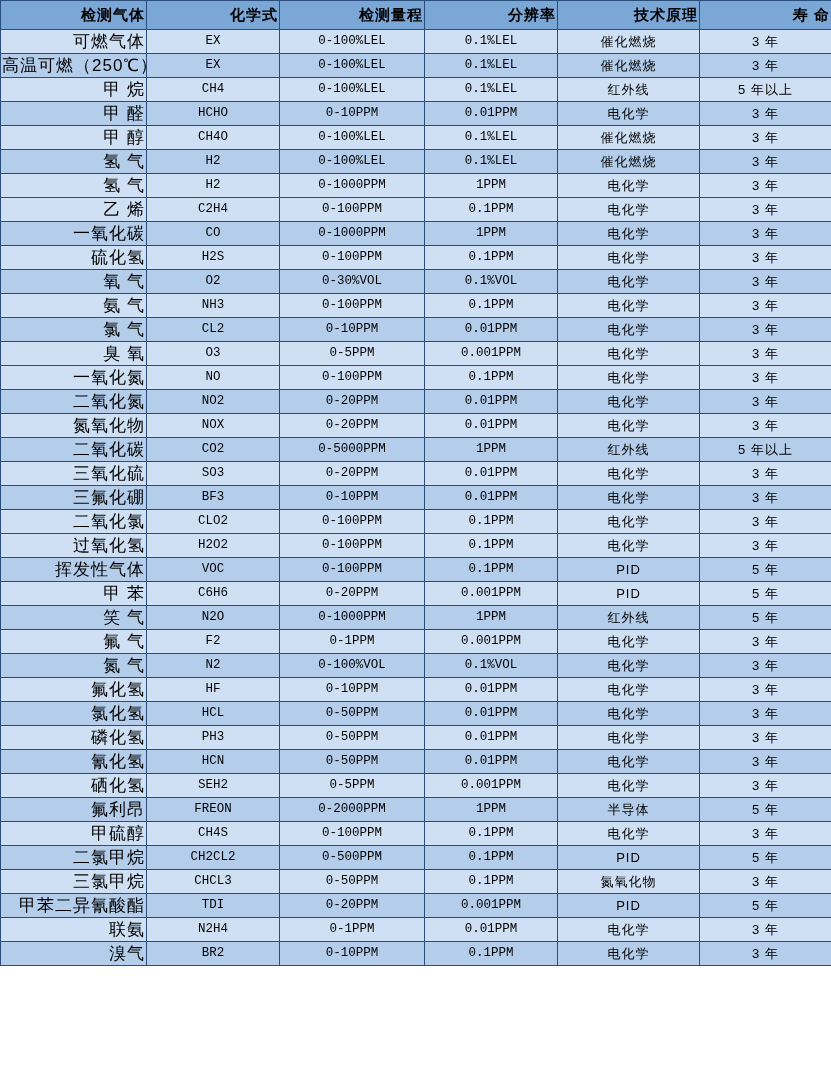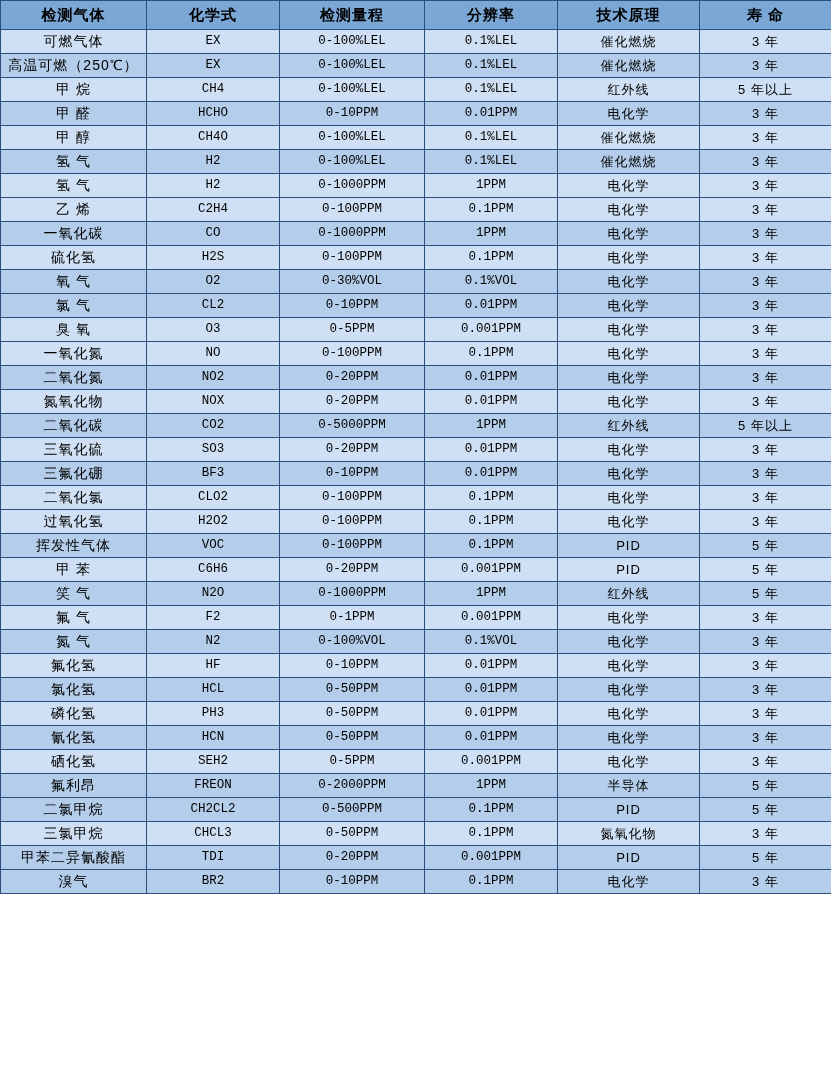--- a/index.html
+++ b/index.html
@@ -31,35 +31,37 @@
     color: #000000;
     white-space: nowrap;
     overflow: hidden;
   }
   #gas-table thead th {
     background: #7ba7d7;
     height: 26px;
     font-size: 15px;
     font-weight: bold;
     letter-spacing: 1px;
+    text-align: right;
   }
   #gas-table tbody td {
     height: 21px;
     font-size: 13px;
     line-height: 21px;
   }
   #gas-table tbody tr.odd td {
     background: #cfe0f4;
   }
   #gas-table tbody tr.even td {
     background: #b3cdea;
   }
   #gas-table tbody td.col-name {
-    font-size: 14px;
+    font-size: 17px;
     letter-spacing: 1px;
+    text-align: right;
   }
   #gas-table tbody td.col-formula,
   #gas-table tbody td.col-range,
   #gas-table tbody td.col-res {
     font-family: "Liberation Mono", monospace;
     font-size: 12.5px;
     letter-spacing: 0px;
   }
   #gas-table tbody td.col-principle,
   #gas-table tbody td.col-life {
@@ -171,20 +173,28 @@
         <td class="col-life">3 年</td>
       </tr>
       <tr class="even">
         <td class="col-name">氧 气</td>
         <td class="col-formula">O2</td>
         <td class="col-range">0-30%VOL</td>
         <td class="col-res">0.1%VOL</td>
         <td class="col-principle">电化学</td>
         <td class="col-life">3 年</td>
       </tr>
+      <tr class="odd">
+        <td class="col-name">氨 气</td>
+        <td class="col-formula">NH3</td>
+        <td class="col-range">0-100PPM</td>
+        <td class="col-res">0.1PPM</td>
+        <td class="col-principle">电化学</td>
+        <td class="col-life">3 年</td>
+      </tr>
       <tr class="even">
         <td class="col-name">氯 气</td>
         <td class="col-formula">CL2</td>
         <td class="col-range">0-10PPM</td>
         <td class="col-res">0.01PPM</td>
         <td class="col-principle">电化学</td>
         <td class="col-life">3 年</td>
       </tr>
       <tr class="odd">
         <td class="col-name">臭 氧</td>
@@ -339,20 +349,28 @@
         <td class="col-life">3 年</td>
       </tr>
       <tr class="even">
         <td class="col-name">氟利昂</td>
         <td class="col-formula">FREON</td>
         <td class="col-range">0-2000PPM</td>
         <td class="col-res">1PPM</td>
         <td class="col-principle">半导体</td>
         <td class="col-life">5 年</td>
       </tr>
+      <tr class="odd">
+        <td class="col-name">甲硫醇</td>
+        <td class="col-formula">CH4S</td>
+        <td class="col-range">0-100PPM</td>
+        <td class="col-res">0.1PPM</td>
+        <td class="col-principle">电化学</td>
+        <td class="col-life">3 年</td>
+      </tr>
       <tr class="even">
         <td class="col-name">二氯甲烷</td>
         <td class="col-formula">CH2CL2</td>
         <td class="col-range">0-500PPM</td>
         <td class="col-res">0.1PPM</td>
         <td class="col-principle">PID</td>
         <td class="col-life">5 年</td>
       </tr>
       <tr class="odd">
         <td class="col-name">三氯甲烷</td>
@@ -363,20 +381,28 @@
         <td class="col-life">3 年</td>
       </tr>
       <tr class="even">
         <td class="col-name">甲苯二异氰酸酯</td>
         <td class="col-formula">TDI</td>
         <td class="col-range">0-20PPM</td>
         <td class="col-res">0.001PPM</td>
         <td class="col-principle">PID</td>
         <td class="col-life">5 年</td>
       </tr>
+      <tr class="odd">
+        <td class="col-name">联氨</td>
+        <td class="col-formula">N2H4</td>
+        <td class="col-range">0-1PPM</td>
+        <td class="col-res">0.01PPM</td>
+        <td class="col-principle">电化学</td>
+        <td class="col-life">3 年</td>
+      </tr>
       <tr class="even">
         <td class="col-name">溴气</td>
         <td class="col-formula">BR2</td>
         <td class="col-range">0-10PPM</td>
         <td class="col-res">0.1PPM</td>
         <td class="col-principle">电化学</td>
         <td class="col-life">3 年</td>
       </tr>
     </tbody>
 </table>

